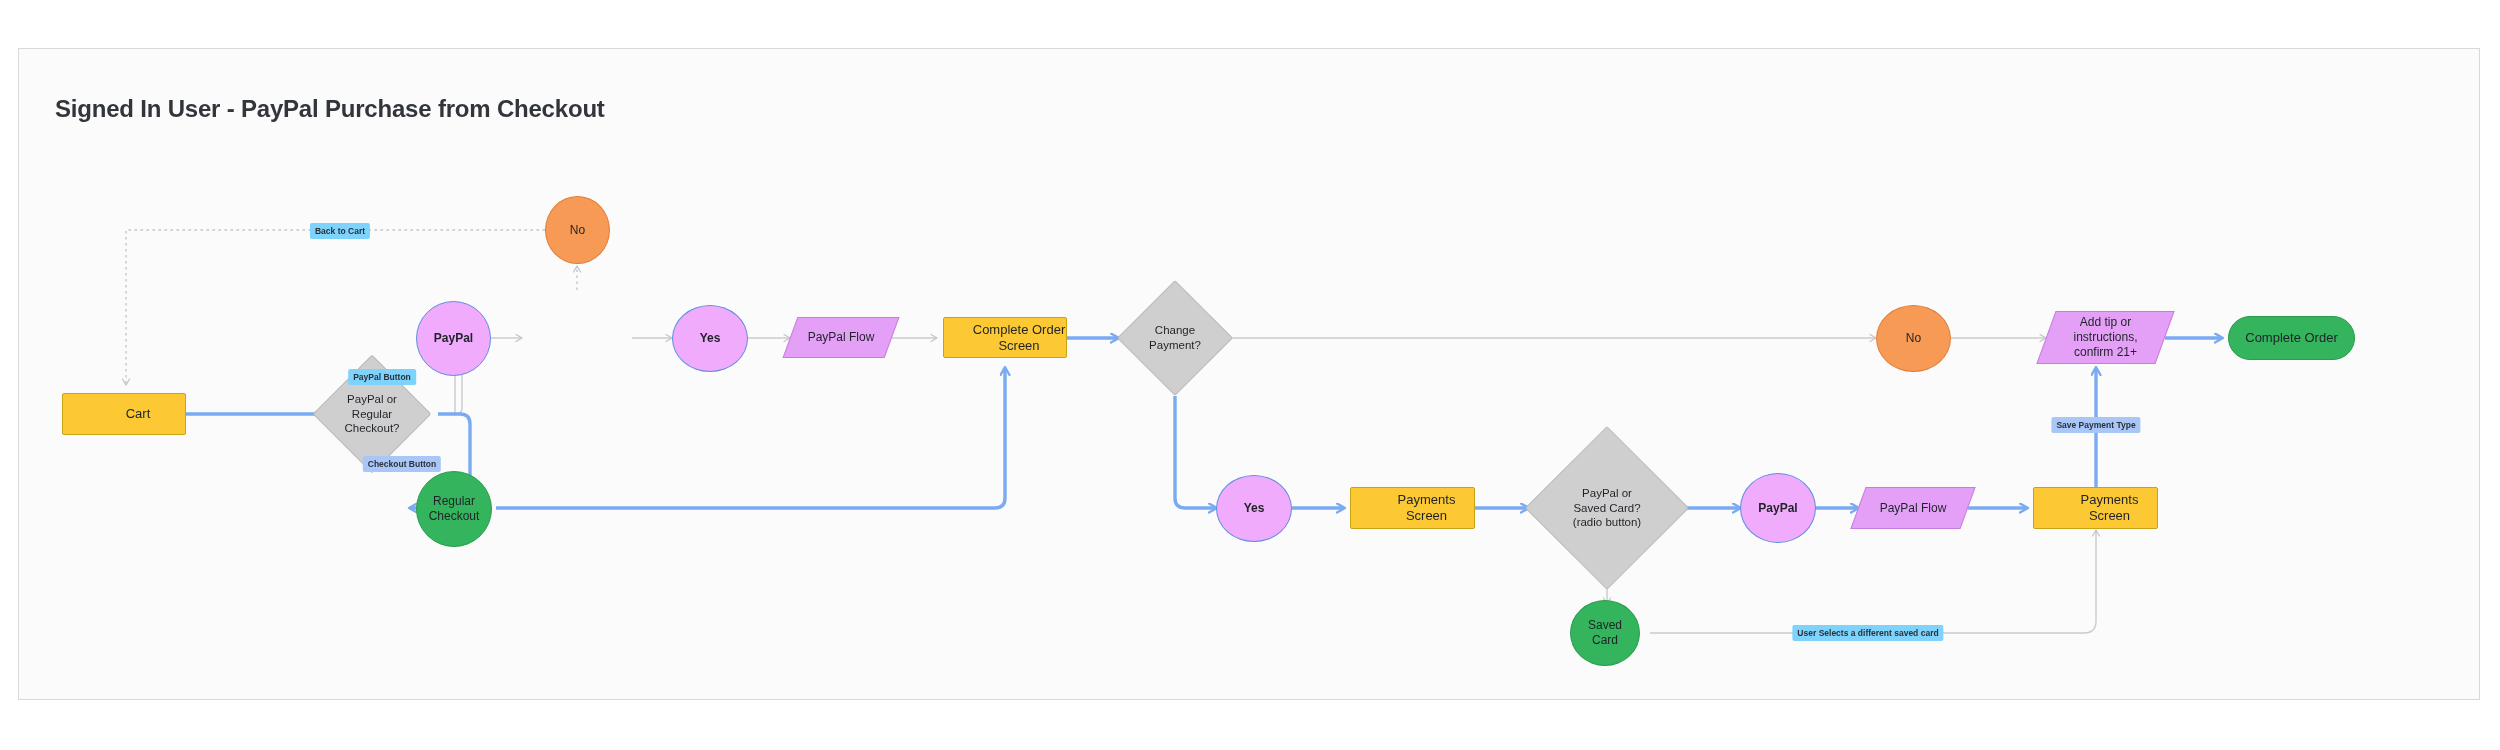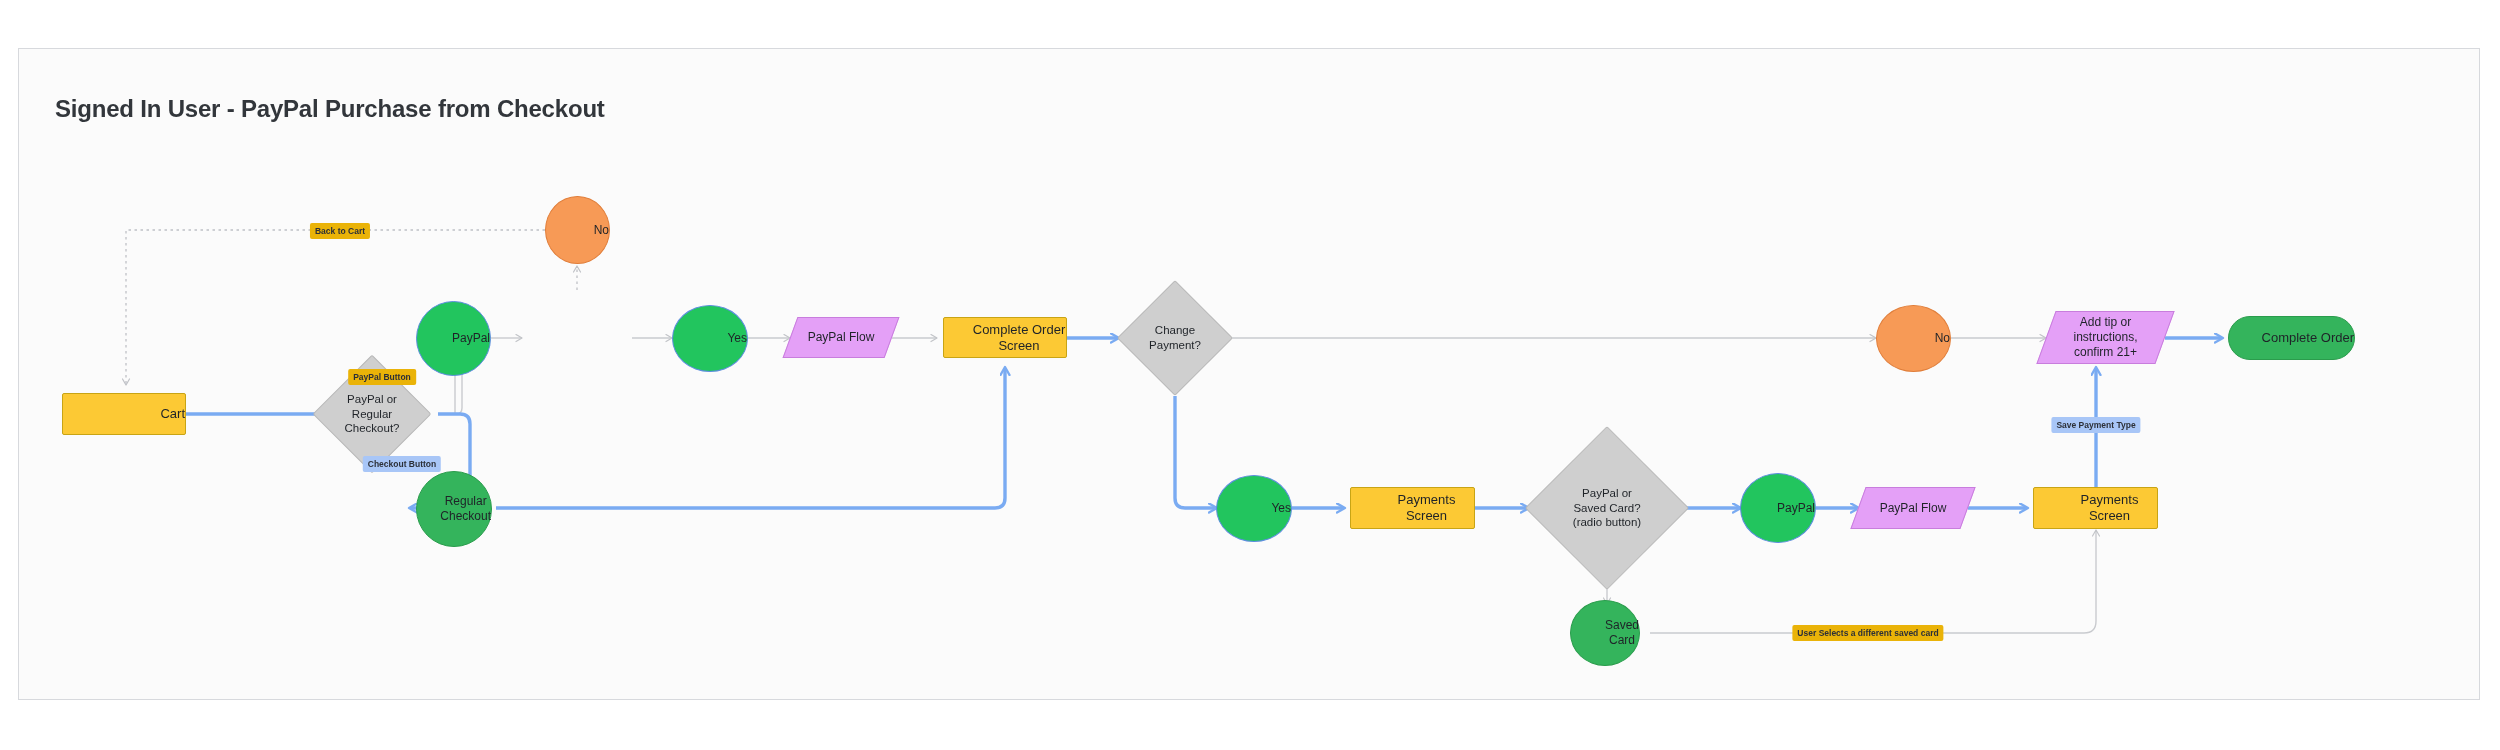--- a/index.html
+++ b/index.html
@@ -34,21 +34,21 @@
   }
   svg#edges{
     position:absolute;left:0;top:0;
     width:2500px;height:750px;
     overflow:visible;
   }
   .node{
     position:absolute;
     display:flex;
     align-items:center;
-    justify-content:flex-end;
+    justify-content:center;
     text-align:center;
     color:#1f2328;
     box-sizing:border-box;
     line-height:1.22;
   }
   .n-label{
     display:block;
     white-space:pre-line;
     pointer-events:none;
   }
@@ -63,21 +63,21 @@
   .rounded{
     border:1.6px solid #2a9c4c;
     background:#34b45c;
     border-radius:24px;
     font-size:13px;
   }
   .ellipse{
     border-radius:50%;
     font-size:12px;
   }
-  .ell-blue{ background:#22c55e; border:1.6px solid #5e8de0; }
+  .ell-blue{ background:#f0abfc; border:1.6px solid #5e8de0;font-weight:bold; }
   .ell-green{ background:#34b45c; border:1.6px solid #2a9c4c; }
   .ell-orange{ background:#f79a56; border:1.6px solid #e07e3a; }
   .diamond-wrap{
     position:absolute;
   }
   .diamond-shape{
     position:absolute;left:0;top:0;
     width:100%;height:100%;
     background:#cfcfcf;
     border:1.4px solid #b9b9b9;
@@ -112,21 +112,21 @@
   .edge-label{
     position:absolute;
     font-size:8.5px;
     color:#2c3038;
     padding:3px 5px;
     border-radius:2px;
     white-space:nowrap;
     transform:translate(-50%,-50%);
     font-weight:bold;
   }
-  .lbl-gray{ background:#eab308; }
+  .lbl-gray{ background:#7dd3fc; }
   .lbl-blue{ background:#a8c6f7; }
 </style>
 </head>
 <body>
 
 <div id="canvas">
 
   <div id="frame"></div>
 
   <div id="title">Signed In User - PayPal Purchase from Checkout</div>

